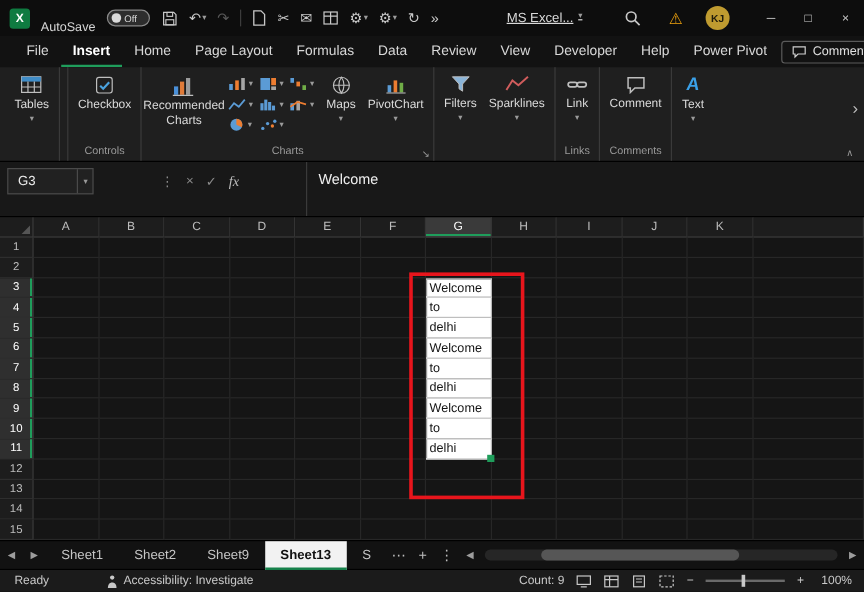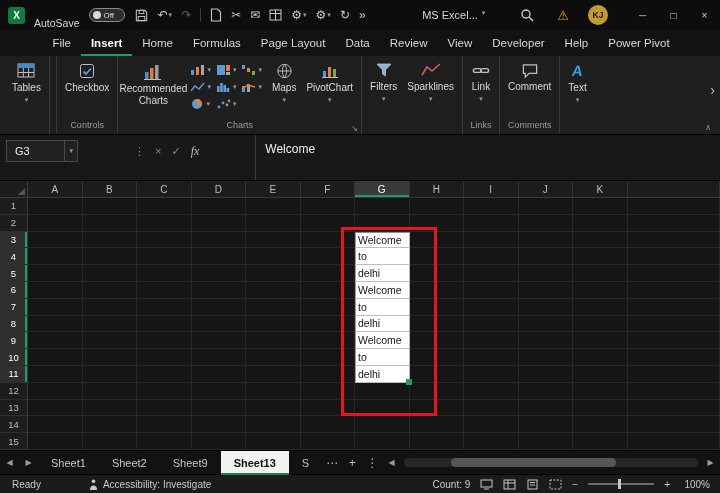--- a/index.html
+++ b/index.html
@@ -9,29 +9,29 @@
   #titlebar{height:30px;background:#0d0d0d;display:flex;align-items:center;padding-left:8px;gap:9px;font-size:11px;}
   .xlogo{width:17px;height:17px;background:#0f7b41;border-radius:3px;color:#fff;font-weight:bold;font-size:10px;display:flex;align-items:center;justify-content:center;flex:none;}
   .autosave{color:#d6d6d6;font-size:10.5px;white-space:nowrap;margin-top:16px;}
   .toggle{width:36px;height:14px;border:1px solid #8a8a8a;border-radius:8px;background:#2d2d2d;display:flex;align-items:center;padding:0 3px;gap:3px;flex:none;}
   .knob{width:8px;height:8px;border-radius:50%;background:#d9d9d9;}
   .toggle .st{font-size:8px;color:#d9d9d9;}
   .tbi{color:#c9c9c9;font-size:12px;display:flex;align-items:center;gap:1px;flex:none;}
   .tbi.dim{opacity:.4;}
   .dd{font-size:7px;color:#9b9b9b;}
   .vsep{width:1px;height:14px;background:#3c3c3c;flex:none;}
-  .apptitle{display:flex;align-items:flex-start;gap:4px;color:#d9d9d9;font-size:11px;margin-left:auto;white-space:nowrap;}
+  .apptitle{display:flex;align-items:flex-start;gap:4px;color:#d9d9d9;font-size:11px;margin-left:auto;white-space:nowrap;text-decoration:underline;}
   .searchi{margin-left:26px;display:flex;align-items:center;}
   .warn{color:#f0a30d;font-size:13px;margin-left:14px;}
   .avatar{width:20px;height:20px;border-radius:50%;background:#bf9b30;color:#201c0c;font-size:8.5px;font-weight:bold;display:flex;align-items:center;justify-content:center;margin-left:10px;}
   .winbtns{display:flex;margin-left:10px;height:30px;}
   .winbtn{width:31px;height:30px;display:flex;align-items:center;justify-content:center;color:#cfcfcf;font-size:10px;}
 
   
-  #tabrow{height:26px;background:#121212;display:flex;align-items:center;padding:0 10px 0 12px;gap:2px;flex-direction:column;}
+  #tabrow{height:26px;background:#121212;display:flex;align-items:center;padding:0 10px 0 12px;gap:2px;}
   .rtab{padding:0 10px;height:26px;line-height:26px;font-size:11.5px;color:#d8d8d8;white-space:nowrap;}
   .rtab.active{font-weight:bold;color:#fff;box-shadow:inset 0 -2px 0 #1f9d5b;}
   .tr-right{margin-left:auto;display:flex;align-items:center;gap:8px;}
   .commentsbtn{display:flex;align-items:center;gap:5px;border:1px solid #5a5a5a;border-radius:3px;height:19px;padding:0 8px;font-size:10.5px;color:#e2e2e2;}
 
   
   #ribbon{height:79px;background:#1f1f1f;display:flex;align-items:stretch;padding-left:4px;position:relative;border-bottom:1px solid #000;}
   .rgroup{display:flex;flex-direction:column;border-right:1px solid #3a3a3a;padding:2px 3px 0;position:relative;flex:none;}
   .rgroup .content{flex:1;display:flex;align-items:flex-start;}
   .glabel{height:15px;font-size:9px;color:#9a9a9a;text-align:center;line-height:13px;}
@@ -164,22 +164,22 @@
     <span class="winbtn">□</span>
     <span class="winbtn">×</span>
   </div>
 </div>
 
 <div id="tabrow">
   <div style="display:flex;">
       <div class="rtab">File</div>
       <div class="rtab active">Insert</div>
       <div class="rtab">Home</div>
+      <div class="rtab">Page Layout</div>
       <div class="rtab">Formulas</div>
-      <div class="rtab">Page Layout</div>
       <div class="rtab">Data</div>
       <div class="rtab">Review</div>
       <div class="rtab">View</div>
       <div class="rtab">Developer</div>
       <div class="rtab">Help</div>
       <div class="rtab">Power Pivot</div>
     </div>
   <div class="tr-right">
     <span class="commentsbtn">
       <svg width="12" height="11" viewBox="0 0 12 11">

